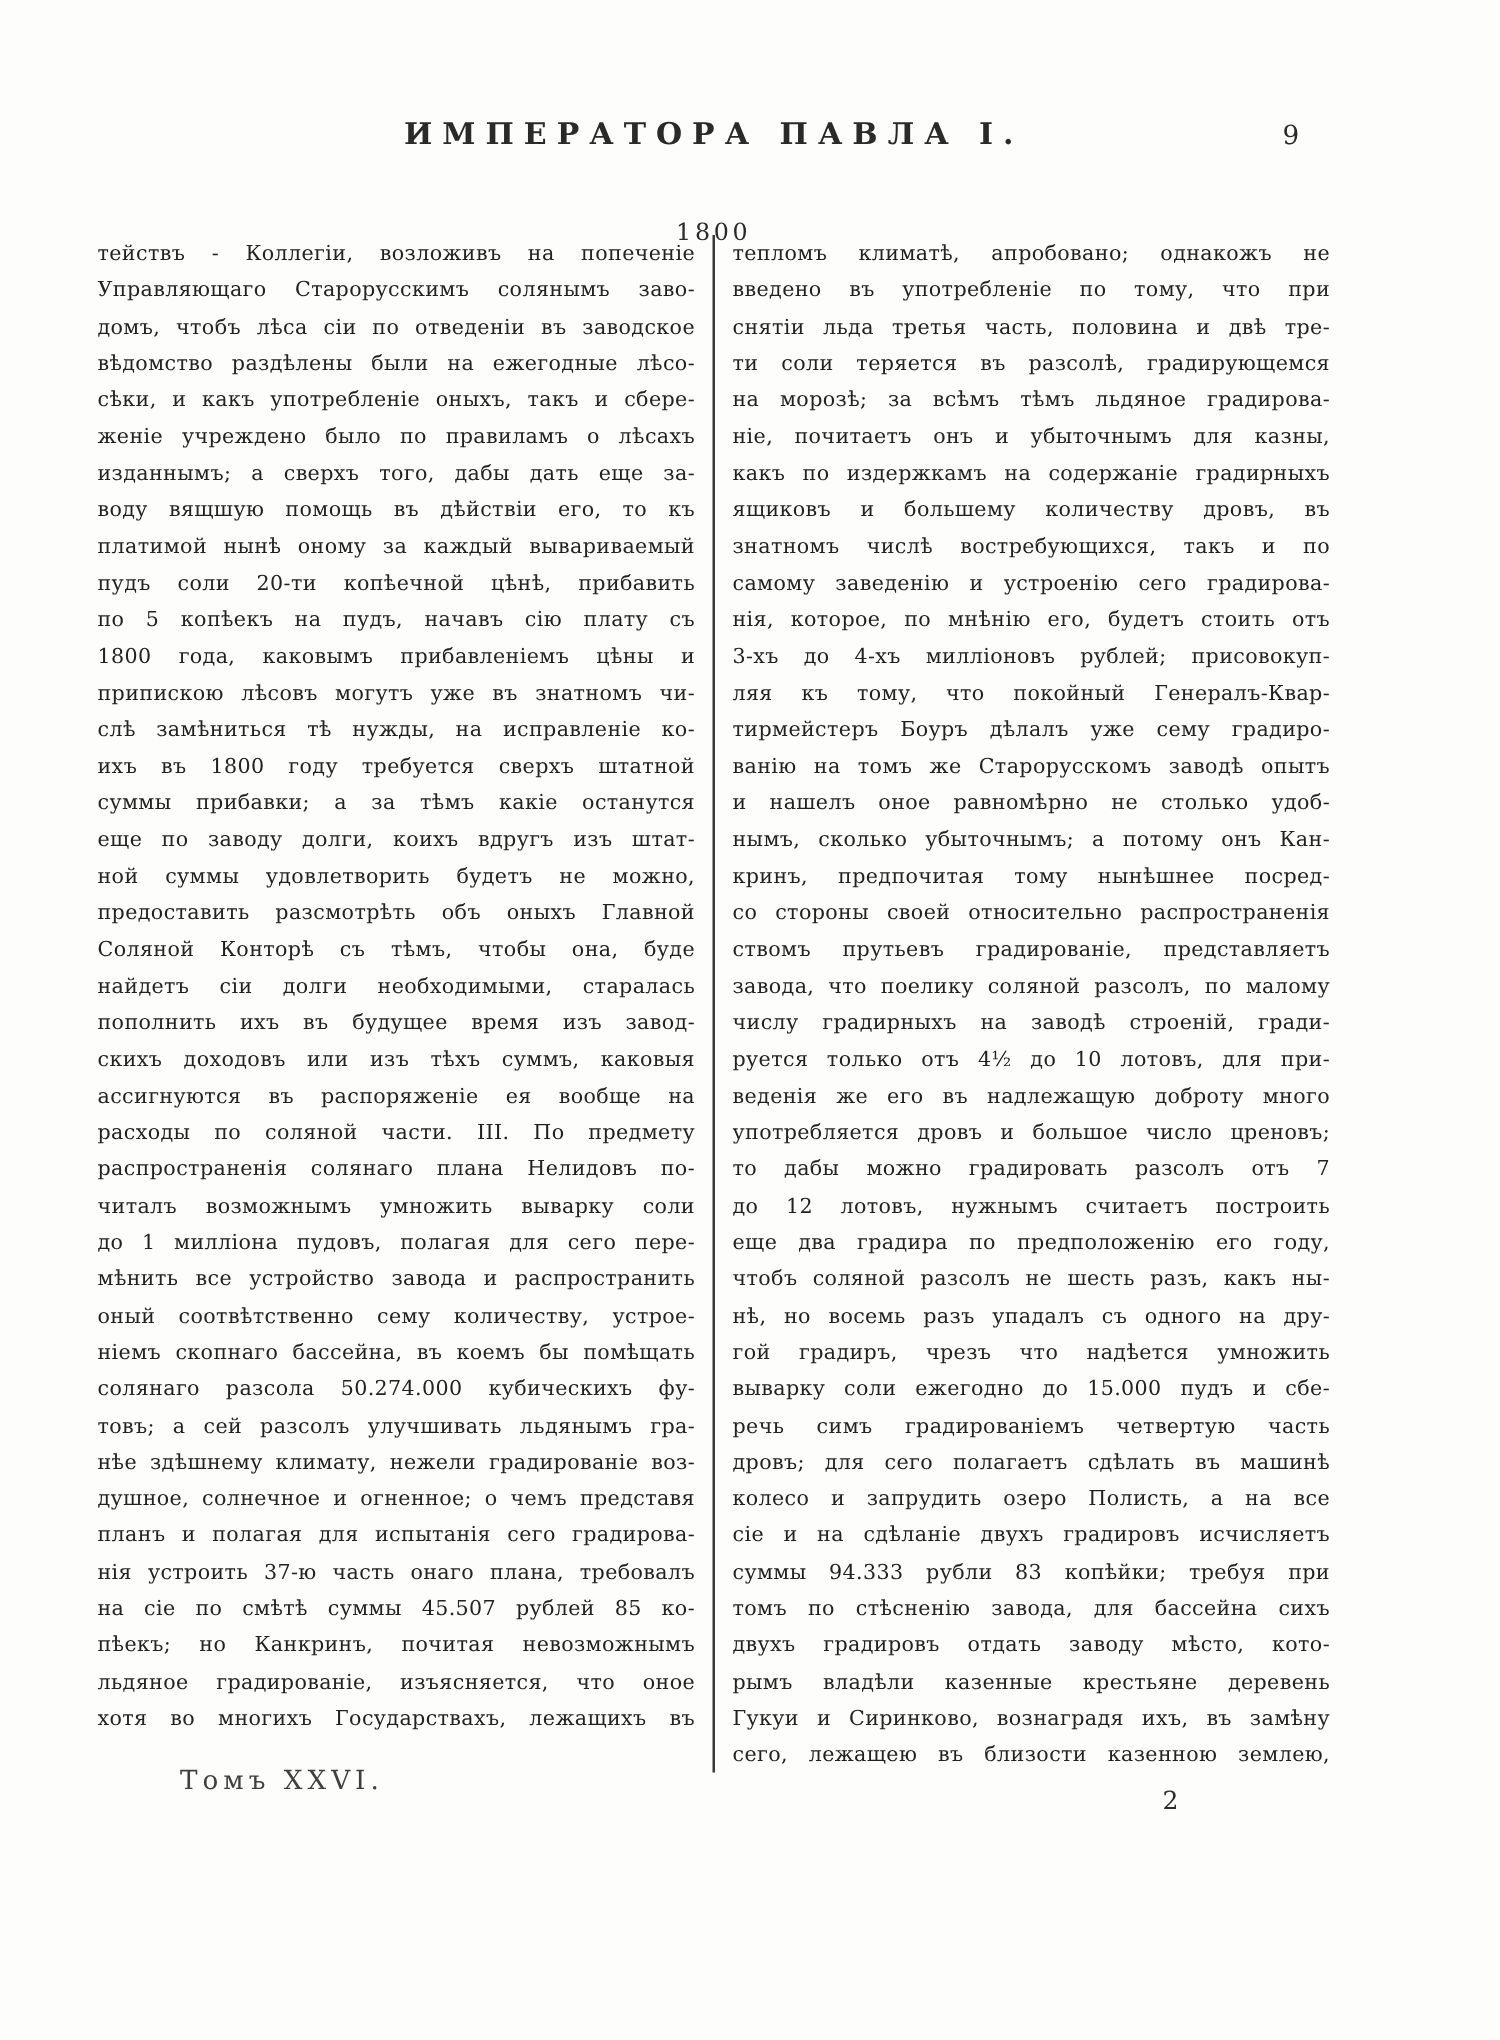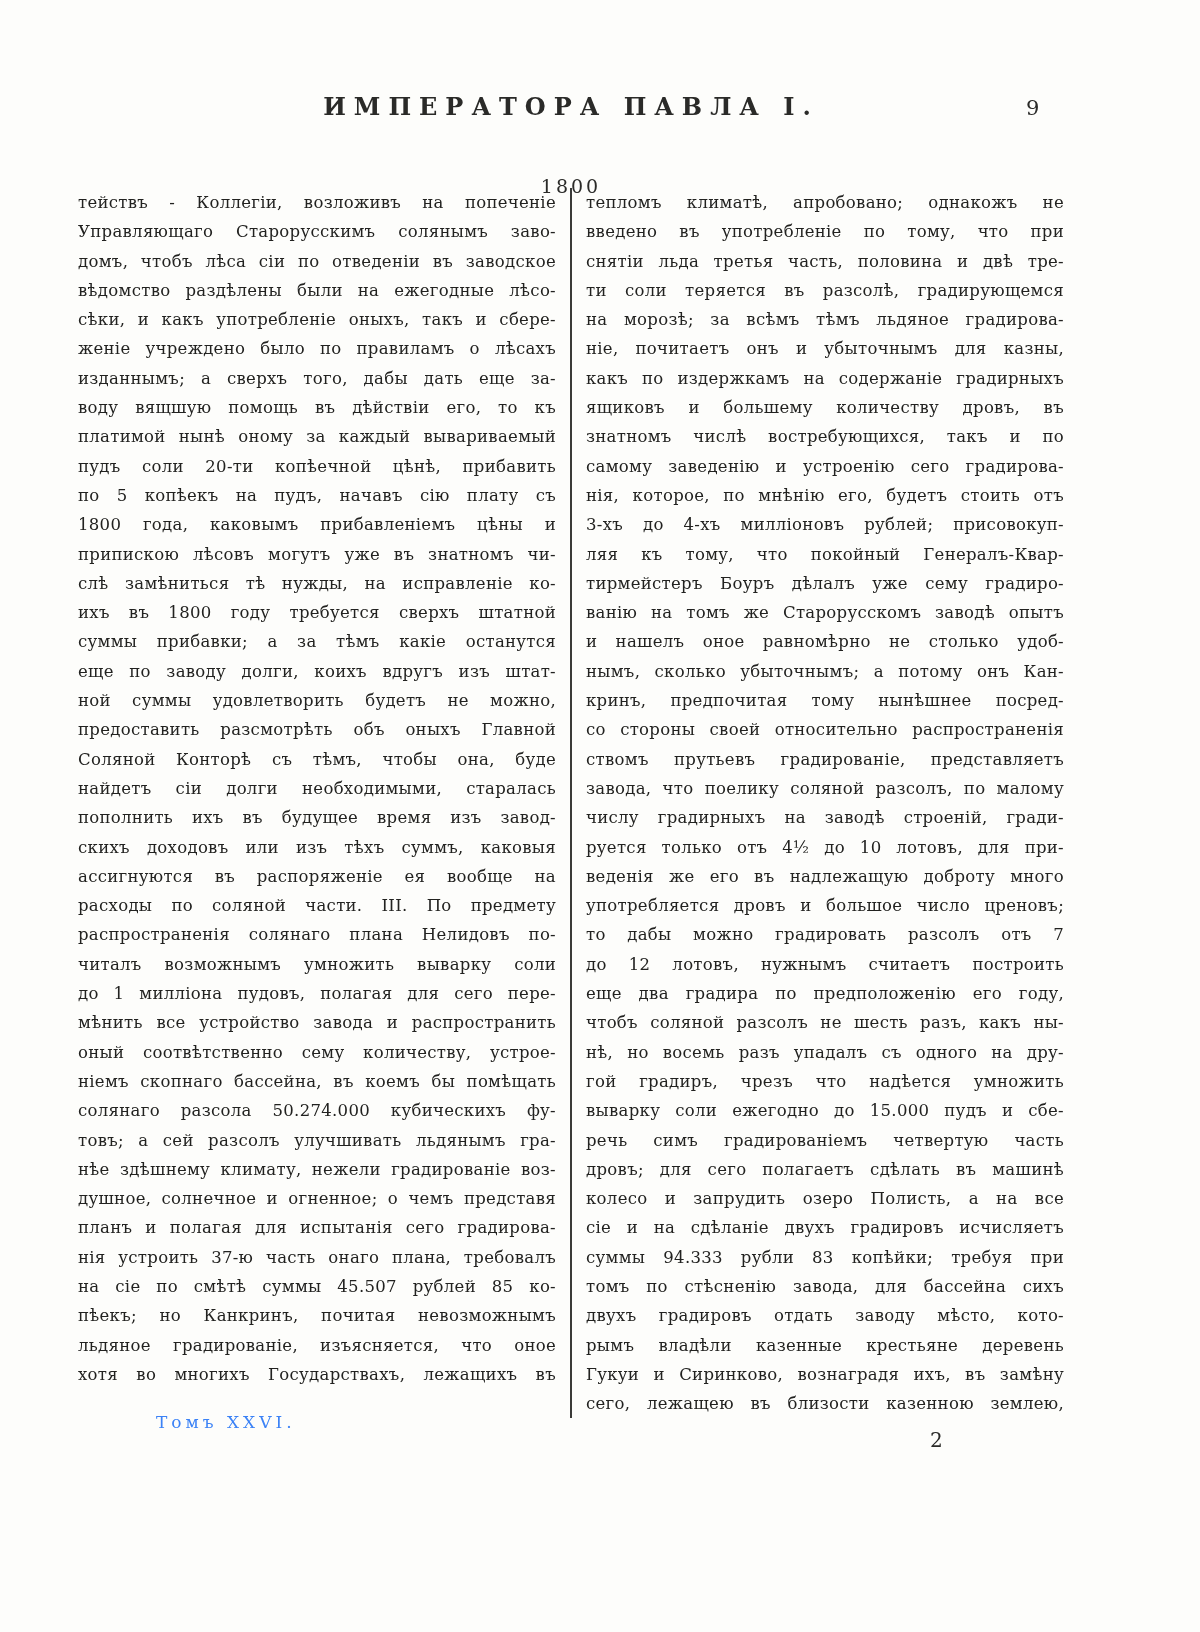--- a/index.html
+++ b/index.html
@@ -70,24 +70,24 @@
     text-align: justify;
     text-align-last: justify;
     overflow: hidden;
     white-space: nowrap;
   }
   
   .tline { white-space: normal; }
   .footer-volume {
     position: absolute;
     top: 1412px;
-    left: 156px;
-    font-size: 17px;
+    left: 144px;
+    font-size: 21px;
     letter-spacing: 4px;
-    color: #3b82f6;
+    color: #404040;
   }
   .footer-signature {
     position: absolute;
     top: 1428px;
     left: 930px;
     font-size: 20px;
     color: #2a2a28;
   }
 </style>
 </head>

